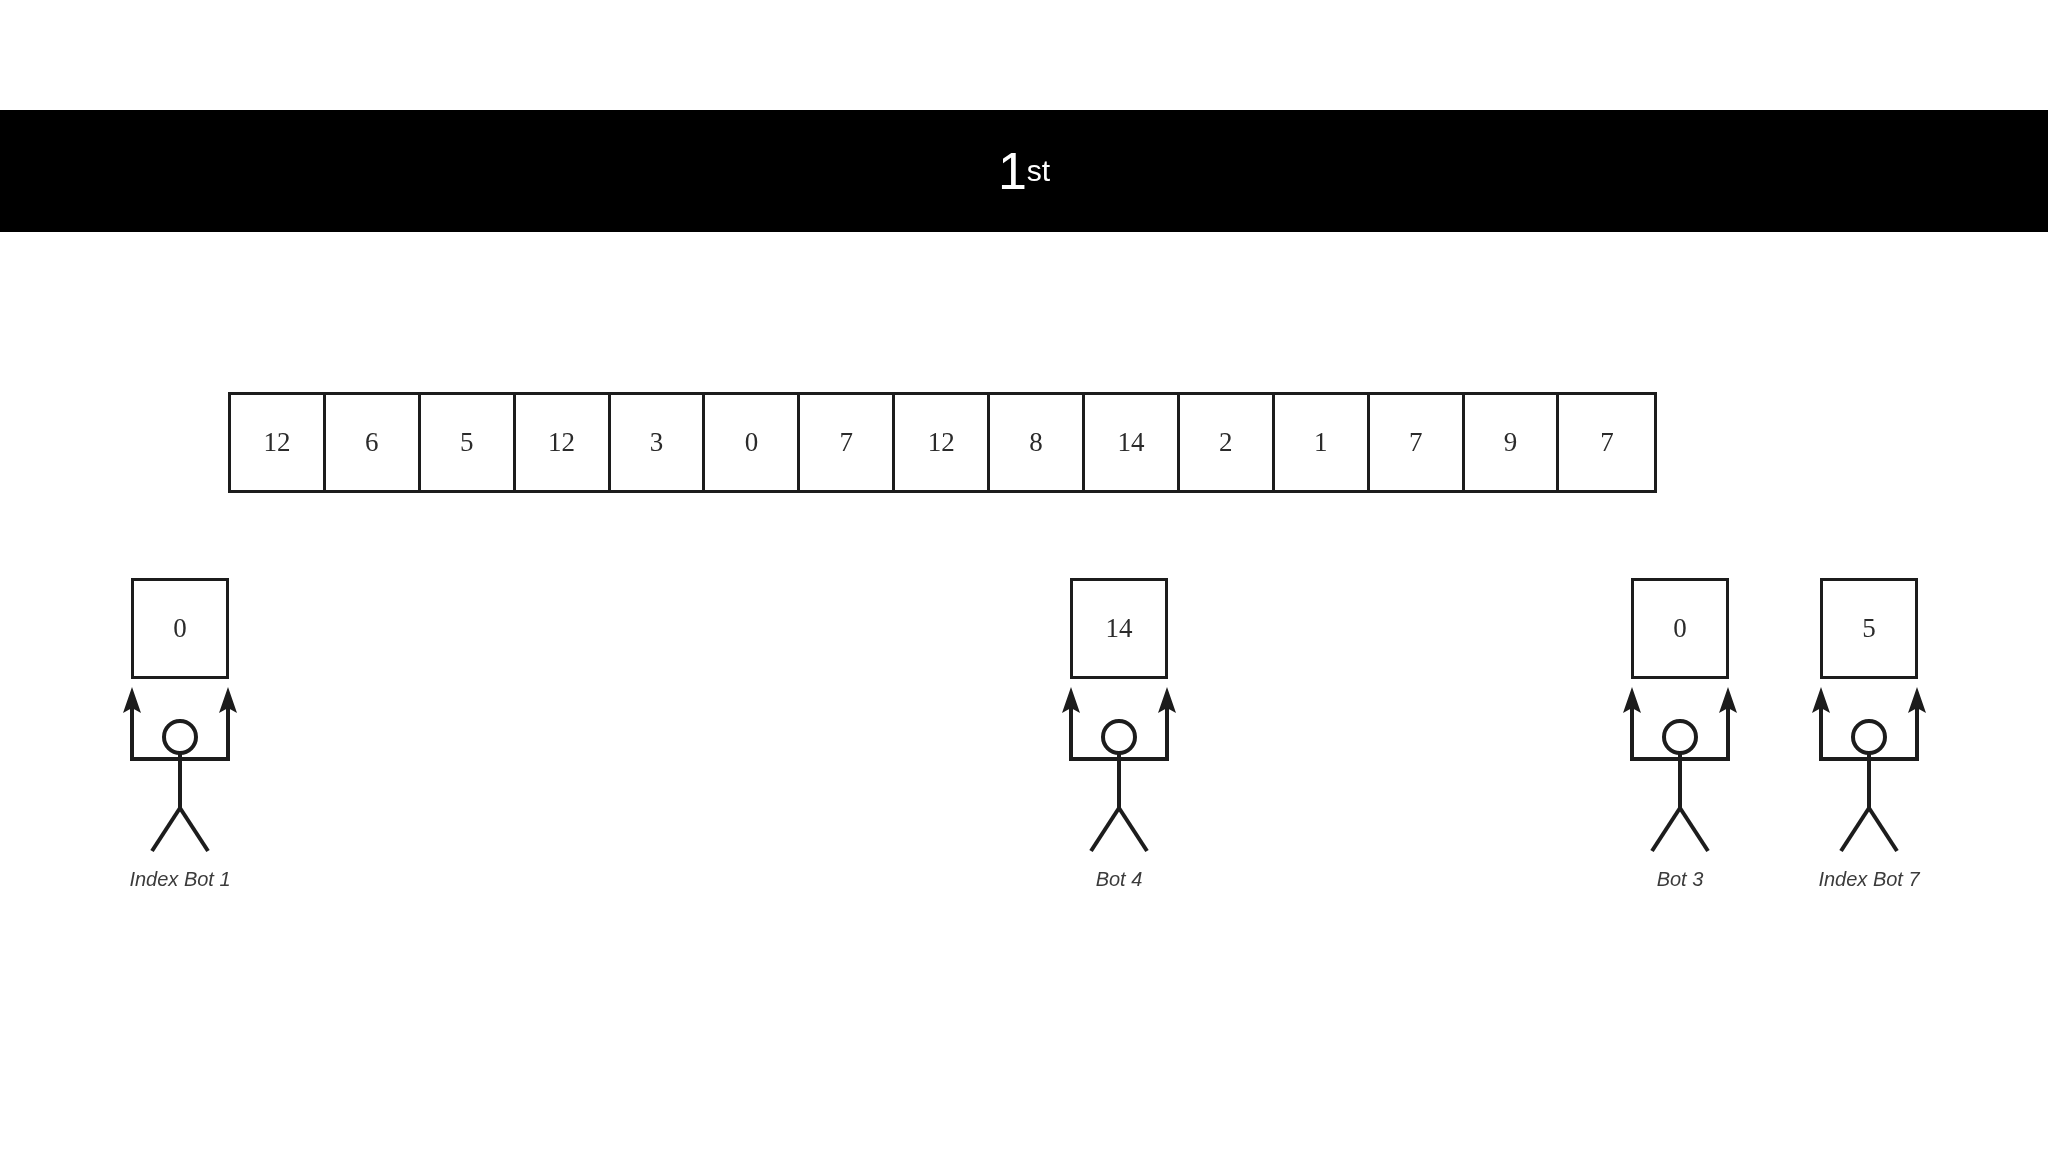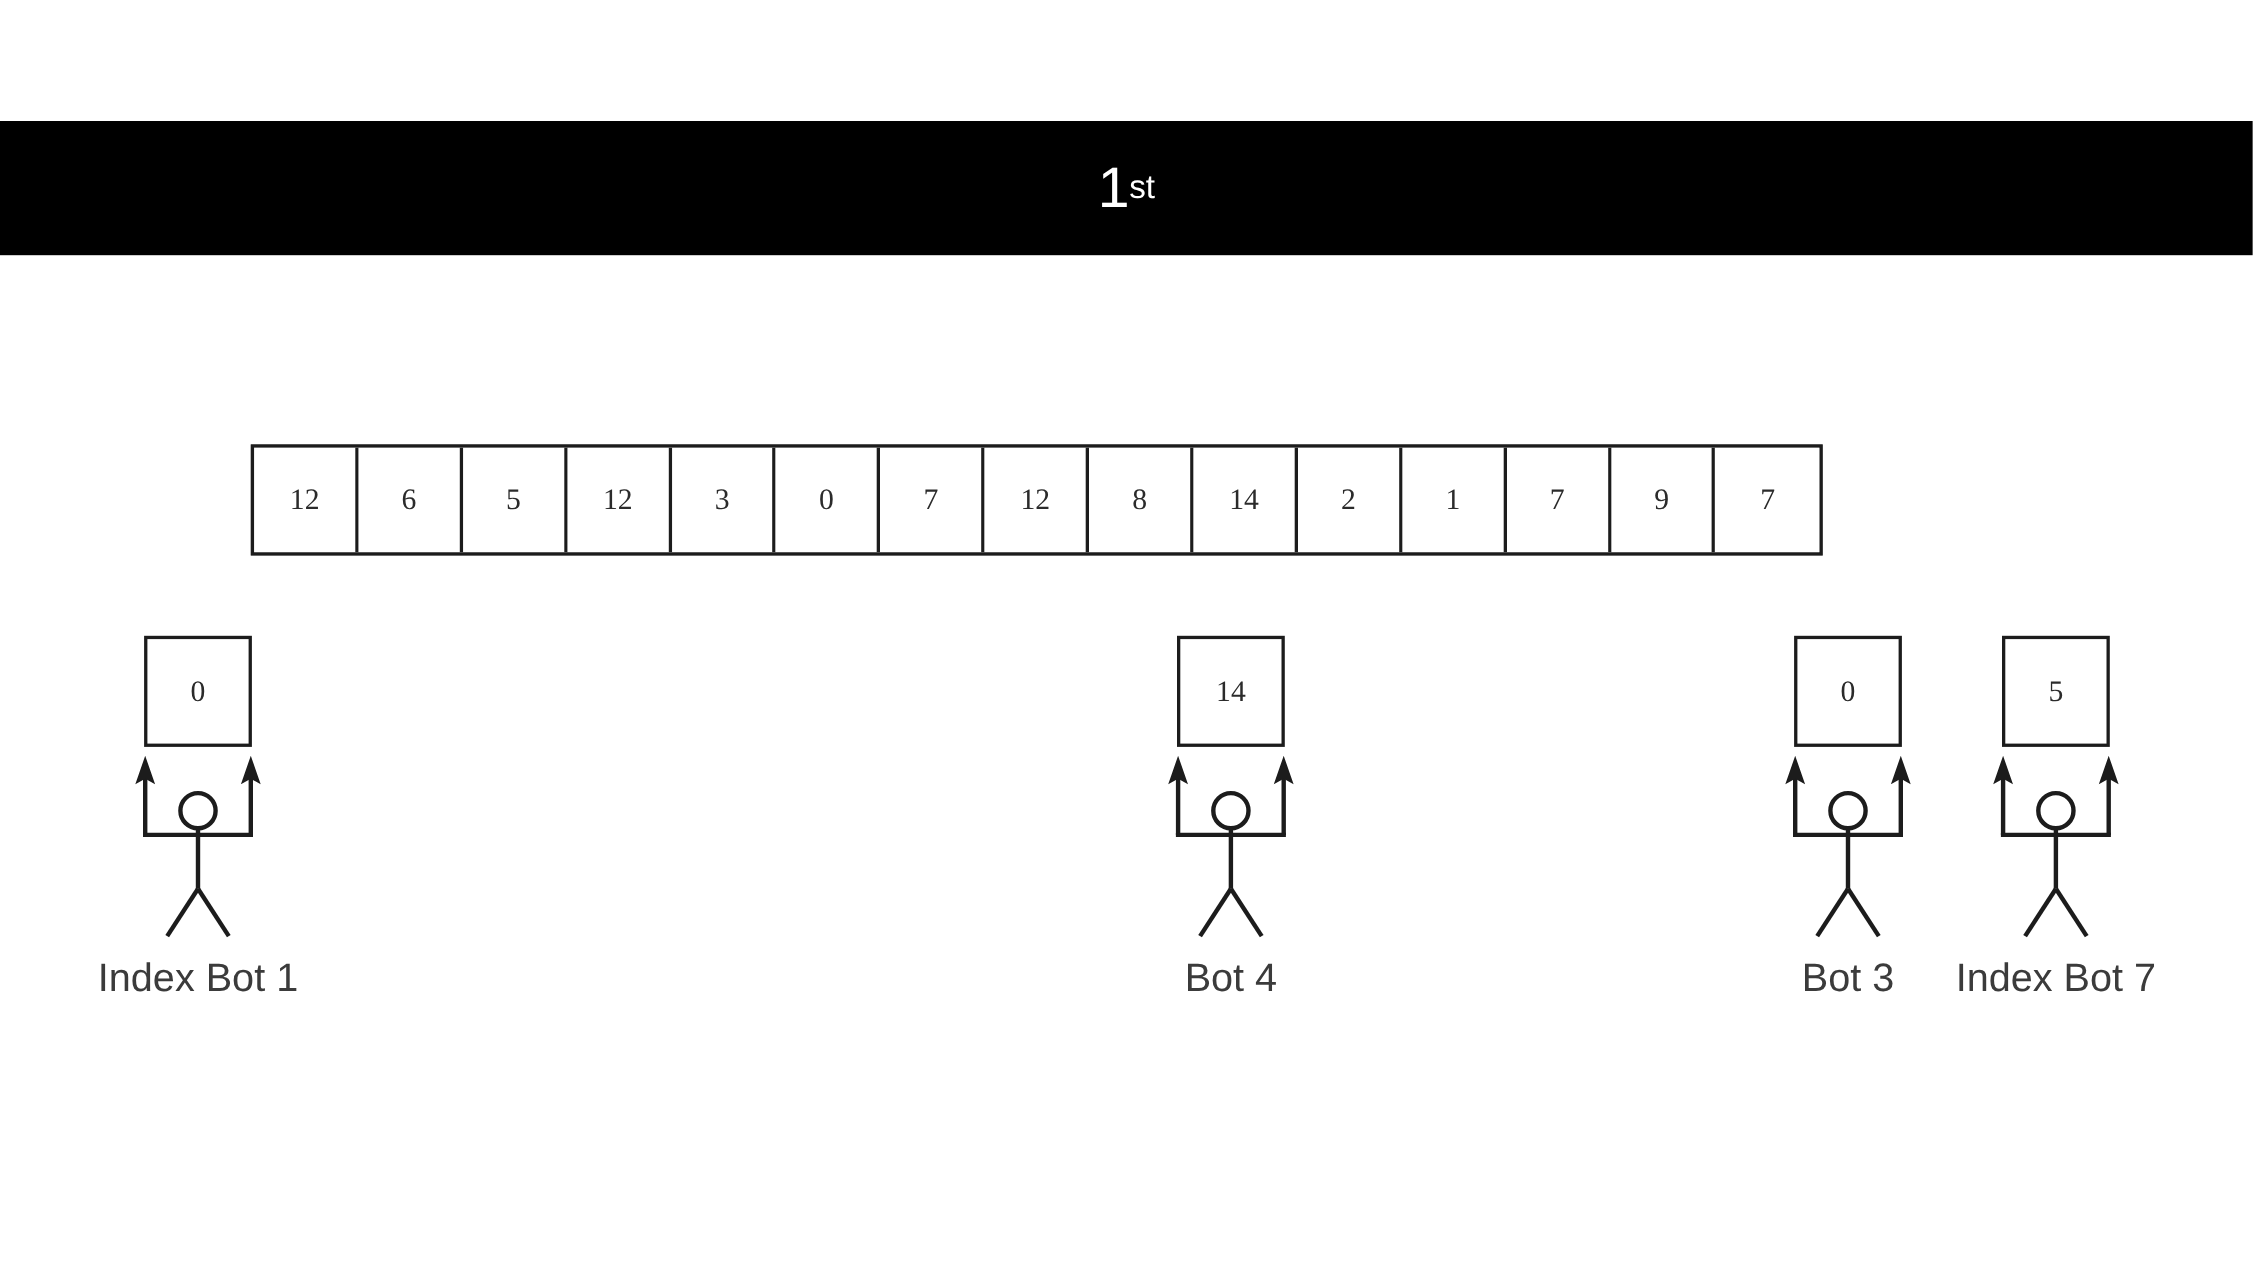--- a/index.html
+++ b/index.html
@@ -44,25 +44,25 @@
     font-size: 0.58em;
     vertical-align: super;
     line-height: 0;
     letter-spacing: 0;
   }
 
   
   #array-strip {
     position: absolute;
     left: 228px;
-    top: 404px;
+    top: 392px;
     display: flex;
     border: 3px solid #1c1c1c;
     box-sizing: border-box;
-    background: #737373;
+    background: #0369a1;
     height: 101px;
   }
   .array-cell {
     width: 94.9px;
     height: 95px;
     box-sizing: border-box;
     border-right: 3px solid #1c1c1c;
     display: flex;
     align-items: center;
     justify-content: center;
@@ -102,24 +102,25 @@
     top: 105px;
     width: 200px;
     height: 180px;
   }
   .bot-label {
     position: absolute;
     left: 0;
     top: 290px;
     width: 200px;
     text-align: center;
-    font-size: 36px;
+    font-size: 20px;
     color: #3b3b3b;
     font-family: "Liberation Sans", sans-serif;
     white-space: nowrap;
+    font-style: italic;
   }
 </style>
 </head>
 <body>
 
 <div id="title-bar">
   <div id="title-text">
     <span>1</span><span class="sup">st</span>
   </div>
 </div>

